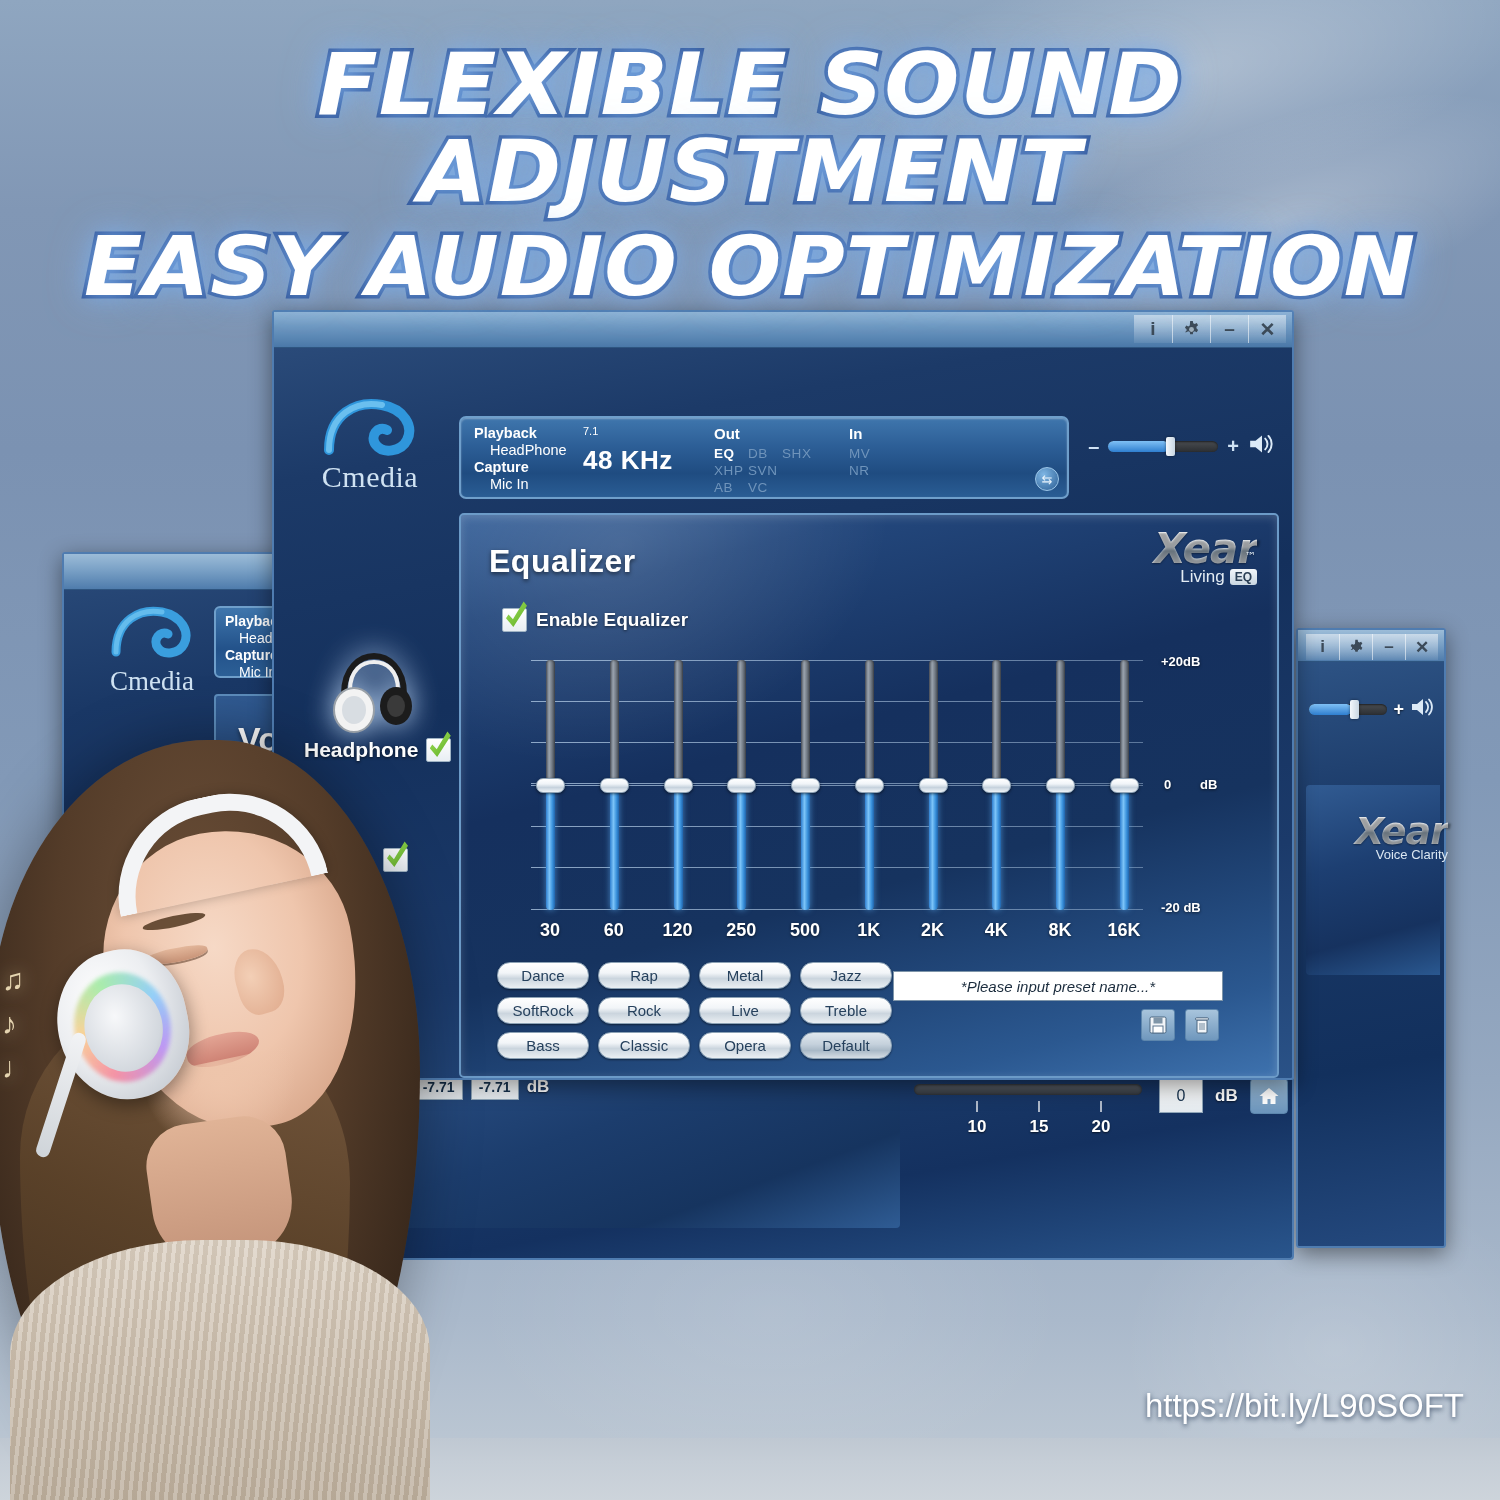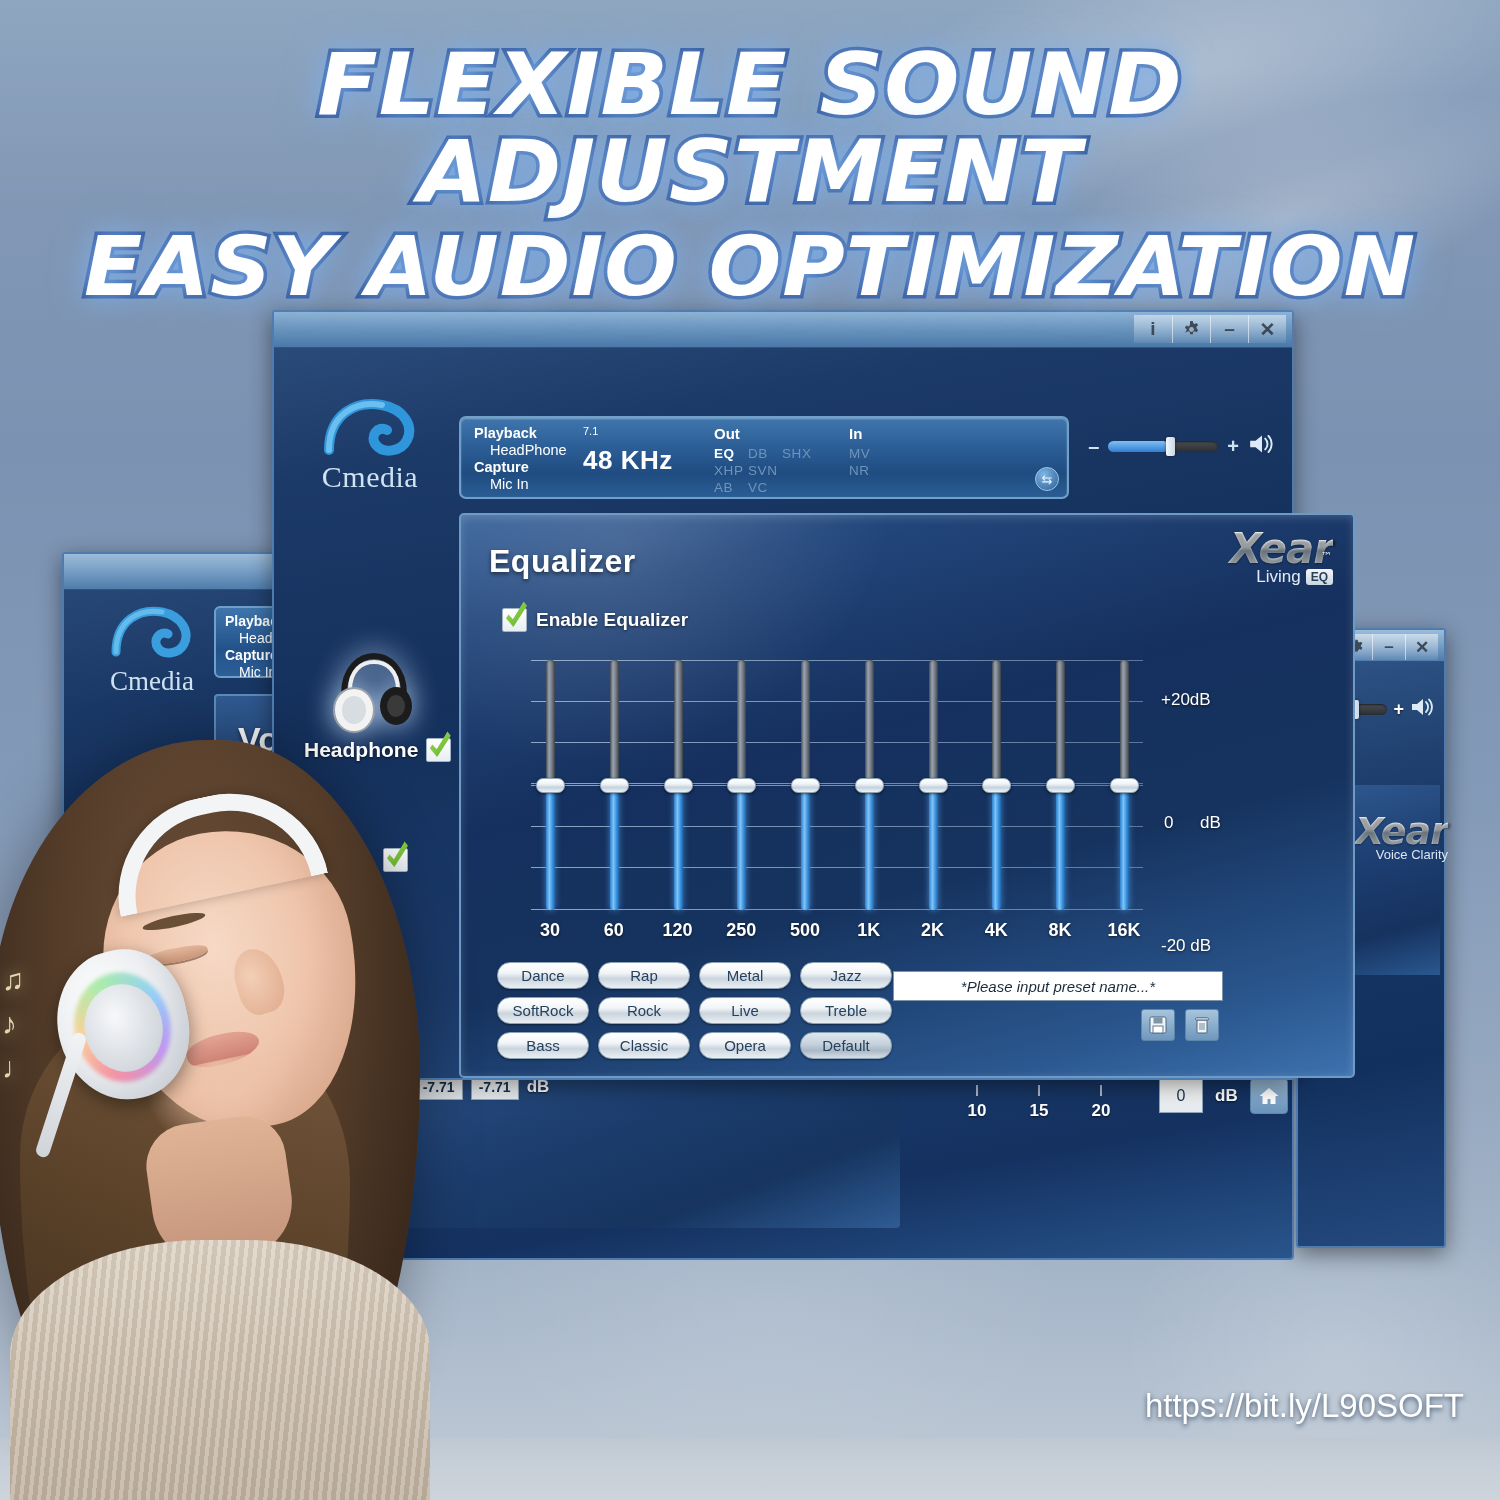--- a/index.html
+++ b/index.html
@@ -149,21 +149,21 @@
   .chk::after {
     content:""; position:absolute; left: 3px; top: -8px; width: 21px; height: 26px;
     background: linear-gradient(135deg,#9fe05a,#5fae25);
     clip-path: polygon(12% 52%, 0% 66%, 35% 100%, 100% 18%, 84% 2%, 33% 70%);
     filter: drop-shadow(0 1px 1px rgba(0,0,0,.35));
   }
   .chk2 { position: absolute; left: 76px; top: 200px; }
 
   
   #eq-panel {
-    position: absolute; left: 185px; top: 165px; width: 896px; height: 565px;
+    position: absolute; left: 185px; top: 165px; width: 820px; height: 565px;
     background: linear-gradient(165deg,#39639b 0%, #23477c 14%, #15305e 40%, #16335f 62%, #2b5890 88%, #3e72ae 100%);
     border: 2px solid #6c9bc8; border-radius: 5px;
     box-shadow: inset 0 2px 10px rgba(255,255,255,.18);
     overflow: hidden;
   }
   #eq-panel::before {
     content:""; position:absolute; left:-120px; top:-180px; width: 560px; height: 420px;
     background: radial-gradient(ellipse at center, rgba(255,255,255,.14), rgba(255,255,255,0) 70%);
     transform: rotate(-20deg);
   }
@@ -200,22 +200,22 @@
   .s-fill {
     position: absolute; left: 7px; width: 9px; border-radius: 0 0 4px 4px;
     background: linear-gradient(90deg,#2f7fd0,#7cc4f8 38%,#3b92dc 72%,#1f63ab);
     box-shadow: 0 0 6px rgba(90,170,240,.65);
   }
   .s-knob {
     position: absolute; left: -3px; width: 29px; height: 15px; border-radius: 7px;
     background: linear-gradient(180deg,#ffffff 0%,#f0f4f8 38%,#c6d2dd 65%,#eef3f7 100%);
     border: 1px solid #8fa3b5; box-shadow: 0 1px 3px rgba(0,0,0,.55);
   }
-  .axis-lbl { position: absolute; color: #ffffff; font-weight: 400; font-size: 17px;
-      text-shadow: 0 1px 3px rgba(0,0,0,.6); white-space: nowrap; margin-top: 36px; }
+  .axis-lbl { position: absolute; color: #ffffff; font-weight: 700; font-size: 13px;
+      text-shadow: 0 1px 3px rgba(0,0,0,.6); white-space: nowrap; }
   .freq-row { position: absolute; left: 70px; top: 405px; width: 612px; display: flex;
       justify-content: space-between; padding: 0 0px; }
   .freq-row div { width: 38px; text-align: center; color: #ffffff; font-weight: 700; font-size: 18px;
       text-shadow: 0 1px 3px rgba(0,0,0,.6); }
 
   
   .presets { position: absolute; left: 36px; top: 447px; display: grid;
       grid-template-columns: repeat(4, 92px); gap: 8px 9px; }
   .pbtn {
     height: 27px; border-radius: 13px;
@@ -284,21 +284,21 @@
      border: 2px solid #4f7cb0; border-top: none; border-radius: 0 0 4px 4px; }
   .db-group { position: absolute; left: 10px; top: 14px; display: flex; align-items: center; gap: 8px; }
   .dbbox { width: 48px; height: 26px; background: linear-gradient(180deg,#ffffff,#e4eaef);
      border: 1px solid #90a6b8; display: flex; align-items: center; justify-content: center;
      font-size: 14px; font-weight: 700; color: #17324e; }
   .dblab { font-size: 17px; font-weight: 700; color: #ffffff; text-shadow: 0 1px 2px rgba(0,0,0,.6); }
   .inner-pane { position: absolute; left: 6px; top: 8px; width: 620px; height: 160px;
      background: linear-gradient(160deg,#2d5party 0%,#1c3d6d 40%);
      background: linear-gradient(160deg,#2e548a 0%,#1c3d6d 45%, #16345f 75%, #2f5c94 100%);
      border-radius: 4px; z-index: -1; }
-  .slider2wrap { position: absolute; left: 640px; top: 8px; width: 360px; text-decoration: underline; }
+  .slider2wrap { position: absolute; left: 640px; top: 24px; width: 360px; text-decoration: underline; }
   .s2track { width: 228px; height: 11px; border-radius: 6px;
      background: linear-gradient(180deg,#5a6068,#33383e); box-shadow: inset 0 1px 3px rgba(0,0,0,.6); }
   .s2ticks { position: relative; height: 46px; width: 228px; }
   .s2tick { position: absolute; top: 6px; width: 2px; height: 11px; background: rgba(255,255,255,.65); }
   .s2num { position: absolute; top: 22px; font-size: 17px; font-weight: 700; color: #fff;
      transform: translateX(-50%); text-shadow: 0 1px 2px rgba(0,0,0,.6); }
   .right-ctrls { position: absolute; left: 885px; top: 18px; display: flex; align-items: center; gap: 12px; }
   .homebtn { width: 38px; height: 36px; border-radius: 4px;
      background: linear-gradient(180deg,#9dbdd8,#6b94bb); border: 1px solid #5c86ad;
      display:flex; align-items:center; justify-content:center; }

